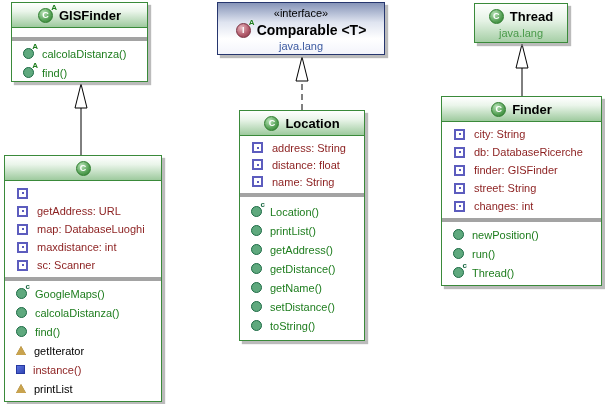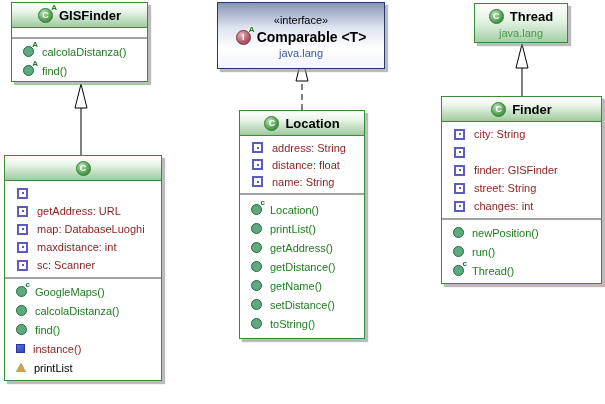--- a/index.html
+++ b/index.html
@@ -30,21 +30,21 @@
     box-shadow:3px 3px 1px rgba(150,150,150,0.65);
     position:absolute;z-index:1;box-sizing:border-box;
     display:flex;flex-direction:column;justify-content:center;
   }
   .stereo{font-size:11px;color:#000;text-align:center;height:15px;line-height:15px;}
   .iface-title{display:flex;align-items:center;justify-content:center;gap:6px;
     font-weight:bold;font-size:14px;color:#000;height:19px;}
 
   .green-grad-box{background:linear-gradient(180deg,#ffffff 0%,#e4f2e4 45%,#a6cfa6 100%);}
 
-  .compartment{border-bottom:2px solid #a3a3a3;padding:3px 0;}
+  .compartment{border-bottom:4px solid #a3a3a3;padding:3px 0;}
   .compartment:last-child{border-bottom:none;}
   .empty-comp{height:9px;padding:0;}
 
   .row{display:flex;align-items:center;padding-left:10px;gap:8px;font-size:11px;height:19px;}
   .r18 .row{height:18px;}
   .r17 .row{height:17px;}
   .t-field{color:#8b1e1e;}
   .t-method{color:#1e7d1e;text-align:right;}
   .t-plain{color:#000000;}
 
@@ -115,21 +115,21 @@
       </div>
       <div class="row">
         <span class="mth-ic">
             <span class="supA">A</span>
           </span>
         <span class="t-method">find()</span>
       </div>
     </div>
   </div>
 
-  <div class="iface-box" style="left:217px;top:2px;width:168px;height:67px;align-items:center;">
+  <div class="iface-box" style="left:217px;top:2px;width:168px;height:53px;align-items:center;">
     <div class="stereo">«interface»</div>
     <div class="iface-title">
       <span class="ball ball-iface">
         <span>I</span>
         <span class="sup">A</span>
       </span>
       <span>Comparable &lt;T&gt;</span>
     </div>
     <div class="pkg pkg-blue">java.lang</div>
   </div>
@@ -180,20 +180,24 @@
       </div>
       <div class="row">
         <span class="mth-ic"></span>
         <span class="t-method">calcolaDistanza()</span>
       </div>
       <div class="row">
         <span class="mth-ic"></span>
         <span class="t-method">find()</span>
       </div>
       <div class="row">
+        <span class="tri-ic"></span>
+        <span class="t-plain">getIterator</span>
+      </div>
+      <div class="row">
         <span class="sq-ic"></span>
         <span class="t-field">instance()</span>
       </div>
       <div class="row">
         <span class="tri-ic"></span>
         <span class="t-plain">printList</span>
       </div>
     </div>
   </div>
 
@@ -259,20 +263,21 @@
       </span>
       <span>Finder</span>
     </div>
     <div class="compartment r18">
       <div class="row">
         <span class="fld-ic"></span>
         <span class="t-field">city: String</span>
       </div>
       <div class="row">
         <span class="fld-ic"></span>
+        <span class="t-field">db: DatabaseRicerche</span>
       </div>
       <div class="row">
         <span class="fld-ic"></span>
         <span class="t-field">finder: GISFinder</span>
       </div>
       <div class="row">
         <span class="fld-ic"></span>
         <span class="t-field">street: String</span>
       </div>
       <div class="row">

